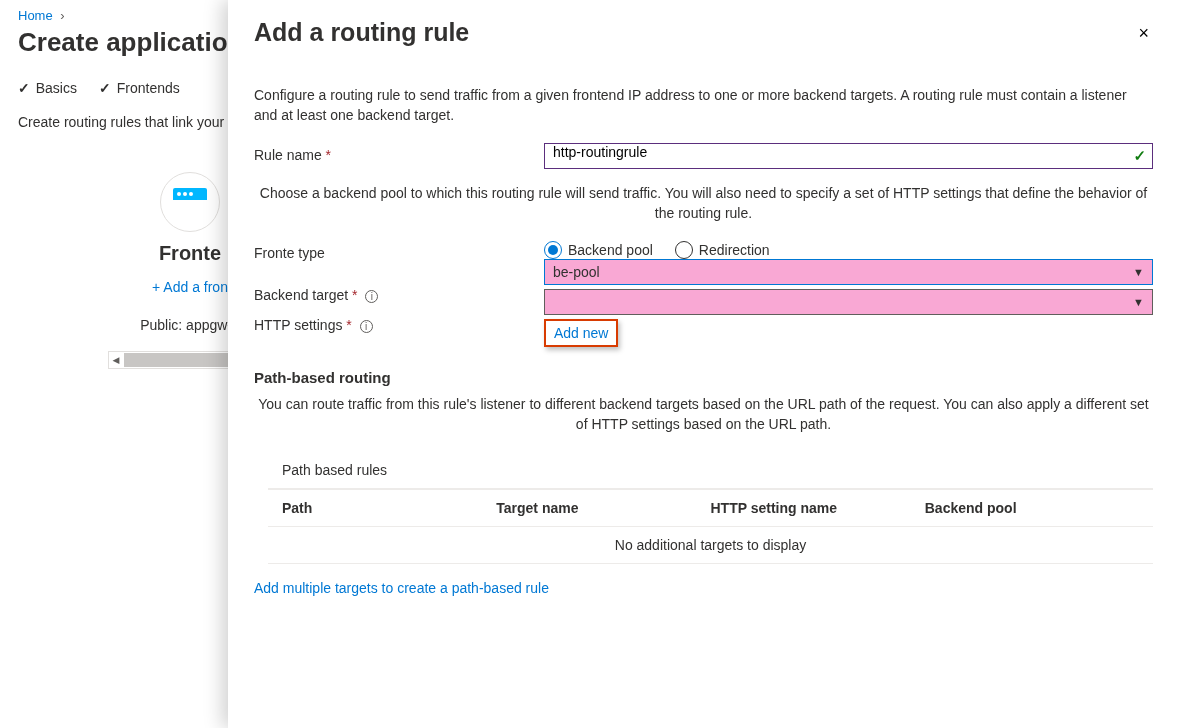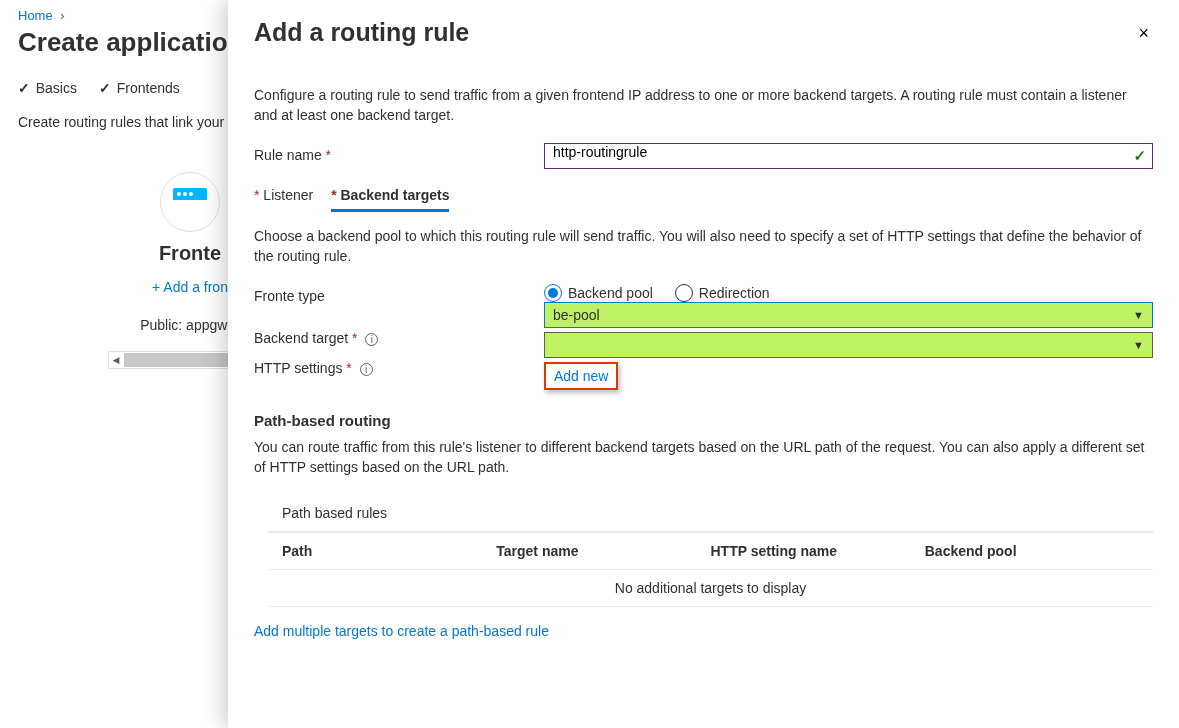--- a/index.html
+++ b/index.html
@@ -48,31 +48,31 @@
   .panel-header { display: flex; justify-content: space-between; align-items: center; }
   .panel-title { font-size: 25px; font-weight: 600; }
   .close { font-size: 18px; background: none; border: none; cursor: pointer; font-weight: 300; line-height: 1; padding: 4px; }
   .panel-desc { margin-top: 38px; font-size: 14px; line-height: 20px; color: #323130; }
   .form-row { display: flex; margin-top: 18px; }
   .form-row .lbl { width: 290px; font-size: 14px; padding-top: 4px; }
   .form-row .ctl { flex: 1; }
   .tabs { display: flex; gap: 18px; margin-top: 18px; border-bottom: 0; }
   .tab { font-size: 14px; padding-bottom: 6px; cursor: pointer; }
   .tab.active { font-weight: 600; border-bottom: 3px solid #0078d4; }
-  .sub-desc { margin-top: 14px; font-size: 14px; line-height: 20px; }
+  .sub-desc { margin-top: 14px; font-size: 14px; line-height: 20px; text-align: center; }
   .text-input { width: 100%; height: 26px; padding: 2px 28px 10px 8px; font-size: 14px; border: 1px solid #605e5c; }
   .text-input.valid { border-color: #5b2e7d; }
   .input-wrap { position: relative; }
   .val-check { position: absolute; right: 7px; top: 4px; color: #107c10; font-size: 15px; font-weight: 700; }
   .radios { display: flex; gap: 22px; align-items: center; }
   .radio { display: flex; align-items: center; gap: 6px; cursor: pointer; }
   .radio-circle { width: 18px; height: 18px; border: 1px solid #323130; border-radius: 50%; display: flex; align-items: center; justify-content: center; }
   .radio.checked .radio-circle { border-color: #0078d4; }
   .radio.checked .radio-circle::after { content: ""; width: 10px; height: 10px; background: #0078d4; border-radius: 50%; }
-  .select { width: 100%; height: 26px; border: 1px solid #605e5c; display: flex; align-items: center; justify-content: space-between; padding: 0 8px; cursor: pointer; font-size: 14px; background: #bef264; }
+  .select { width: 100%; height: 26px; border: 1px solid #605e5c; display: flex; align-items: center; justify-content: space-between; padding: 0 8px; cursor: pointer; font-size: 14px; background: #f9a8d4; }
   .select.sel-blue { border-color: #0078d4; }
   .chev-down { font-size: 11px; color: #323130; }
   .addnew { margin-top: 2px; font-size: 14px; }
   .addnew.boxed { border: 2.5px solid #d83b01; display: inline-block; padding: 4px 8px; box-shadow: 2px 3px 5px rgba(0,0,0,0.25); }
   .info-icon { display: inline-block; width: 13px; height: 13px; border: 1px solid #605e5c; border-radius: 50%; font-size: 10px; line-height: 12px; text-align: center; color: #605e5c; margin-left: 4px; vertical-align: middle; }
   .section-h { font-weight: 600; font-size: 15px; margin-top: 22px; }
   .pbr-title { font-size: 14px; margin: 28px 0 10px 28px; }
   .table { margin: 0 0 0 14px; border-bottom: 1px solid #edebe9; border-top: 1px solid #edebe9; }
   .thead, .trow { display: flex; padding: 10px 14px; font-size: 14px; border-bottom: 1px solid #edebe9; }
   .thead { font-weight: 600; border-top: 1px solid #edebe9; }
@@ -129,28 +129,20 @@
       <span class="required"> *</span>
     </div>
     <div class="ctl">
       <div class="input-wrap">
         <input class="text-input valid" value="http-routingrule" style="">
         <span class="val-check">✓</span>
       </div>
     </div>
   </div>
 
-  <div class="tabs">
-    <div class="tab">
-      <span class="required">*&nbsp;</span><span>Listener</span>
-    </div>
-    <div class="tab active">
-      <span class="required">*&nbsp;</span><span>Backend targets</span>
-    </div>
-  </div>
 
   <div class="sub-desc">Choose a backend pool to which this routing rule will send traffic. You will also need to specify a set of HTTP settings that define the behavior of the routing rule.</div>
 
   <div class="form-row">
     <div class="lbl">Fronte type</div>
     <div class="ctl">
       <div class="radios">
         <div class="radio checked">
           <div class="radio-circle"></div>
           <span>Backend pool</span>

